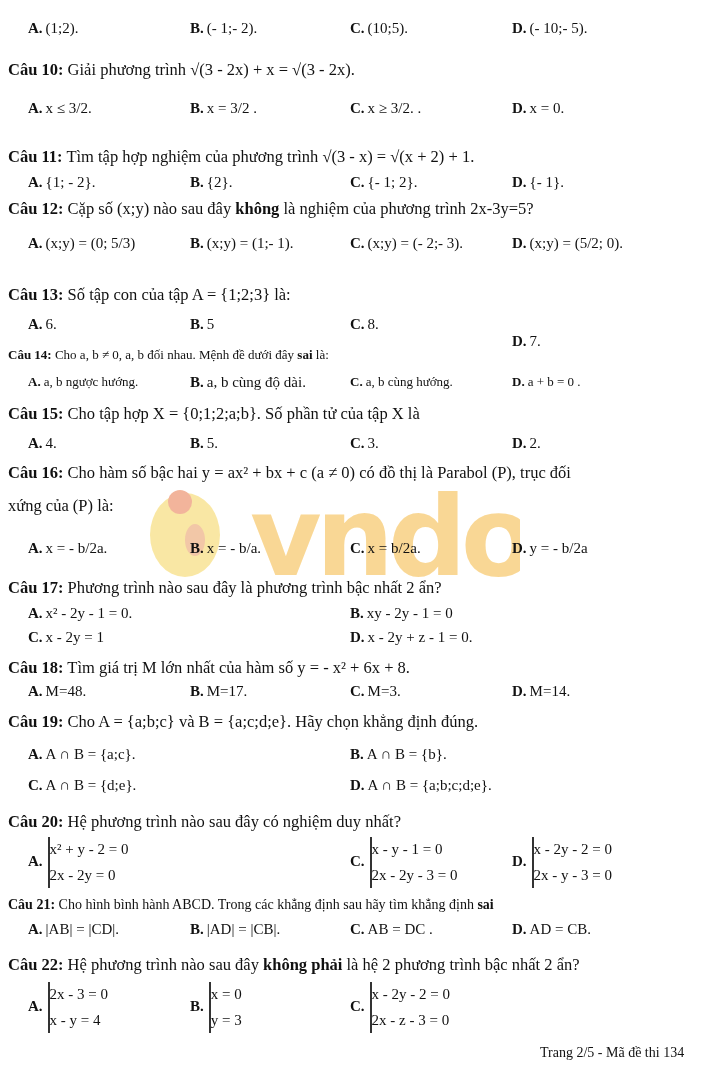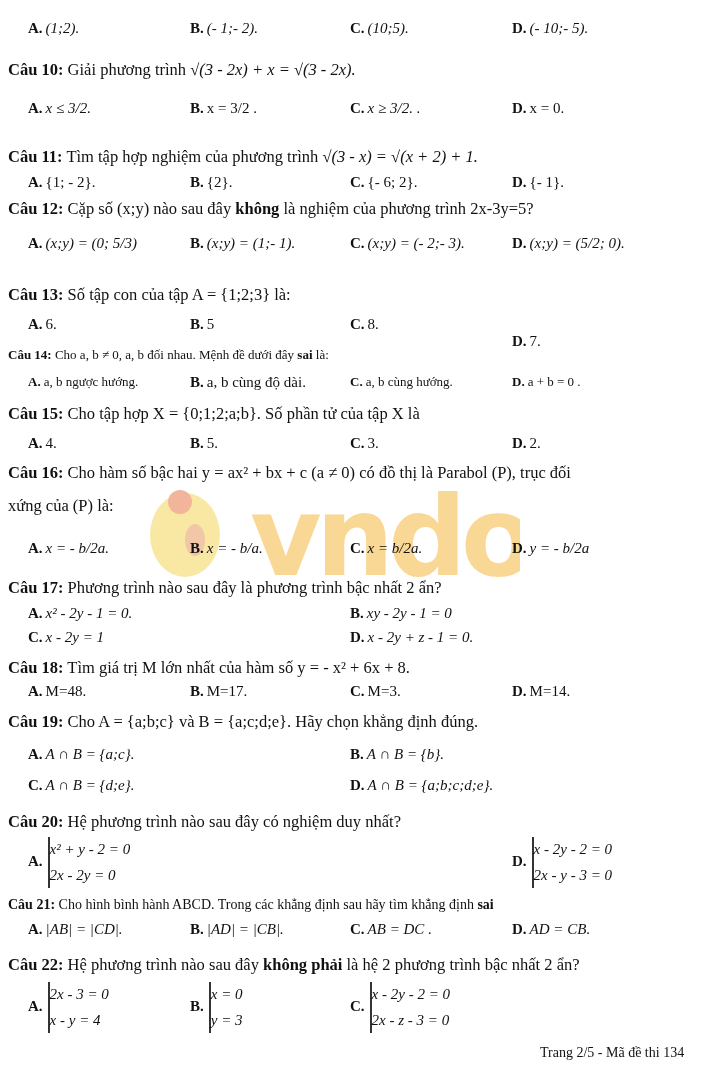--- a/index.html
+++ b/index.html
@@ -5,21 +5,21 @@
   html, body { margin:0; padding:0; background:#ffffff; }
   body { width:707px; height:1081px; position:relative; overflow:hidden;
          font-family:"Liberation Serif", serif; color:#111; font-size:16px; }
   .page { position:absolute; left:0; top:0; width:707px; height:1081px; }
   .row { position:absolute; left:0; width:707px; white-space:nowrap; }
   .q { left:8px; font-size:16.5px; }
   .q.small { font-size:13px; }
   .q b.lab { font-weight:bold; }
   .opt { position:absolute; white-space:nowrap; font-size:15px; }
   .opt .l { font-weight:bold; margin-right:3px; }
-  .m { font-style:italic; }
+  .m { }
   .sys { display:inline-block; vertical-align:middle; border-left:2px solid #333; line-height:1.7; font-size:15px; margin-left:2px; }
   .watermark { position:absolute; left:140px; top:480px; width:380px; height:105px; pointer-events:none; }
   .footer { position:absolute; left:540px; top:1045px; font-size:14px; }
 </style>
 </head>
 <body>
 
 <div class="page">
 
   <svg class="watermark" viewBox="0 0 380 105">
@@ -44,21 +44,21 @@
   <div class="opt" style="left:190px;top:100px"><span class="l">B.</span><span>x = 3/2 .</span></div>
   <div class="opt" style="left:350px;top:100px"><span class="l">C.</span><span class="m">x ≥ 3/2. .</span></div>
   <div class="opt" style="left:512px;top:100px"><span class="l">D.</span><span>x = 0.</span></div>
 
   <div class="row q" style="top:147px">
     <b class="lab">Câu 11:</b> <span>Tìm tập hợp nghiệm của phương trình</span>
     <span class="m">√(3 - x) = √(x + 2) + 1.</span>
   </div>
   <div class="opt" style="left:28px;top:174px"><span class="l">A.</span><span>{1; - 2}.</span></div>
   <div class="opt" style="left:190px;top:174px"><span class="l">B.</span><span>{2}.</span></div>
-  <div class="opt" style="left:350px;top:174px"><span class="l">C.</span><span>{- 6; 2}.</span></div>
+  <div class="opt" style="left:350px;top:174px"><span class="l">C.</span><span>{- 1; 2}.</span></div>
   <div class="opt" style="left:512px;top:174px"><span class="l">D.</span><span>{- 1}.</span></div>
 
   <div class="row q" style="top:199px">
     <b class="lab">Câu 12:</b> <span>Cặp số (x;y) nào sau đây</span>
     <b>không</b> <span>là nghiệm của phương trình 2x-3y=5?</span>
   </div>
   <div class="opt" style="left:28px;top:235px"><span class="l">A.</span><span class="m">(x;y) = (0; 5/3)</span></div>
   <div class="opt" style="left:190px;top:235px"><span class="l">B.</span><span class="m">(x;y) = (1;- 1).</span></div>
   <div class="opt" style="left:350px;top:235px"><span class="l">C.</span><span class="m">(x;y) = (- 2;- 3).</span></div>
   <div class="opt" style="left:512px;top:235px"><span class="l">D.</span><span class="m">(x;y) = (5/2; 0).</span></div>
@@ -120,20 +120,21 @@
   </div>
   <div class="opt" style="left:28px;top:746px"><span class="l">A.</span><span class="m">A ∩ B = {a;c}.</span></div>
   <div class="opt" style="left:350px;top:746px"><span class="l">B.</span><span class="m">A ∩ B = {b}.</span></div>
   <div class="opt" style="left:28px;top:777px"><span class="l">C.</span><span class="m">A ∩ B = {d;e}.</span></div>
   <div class="opt" style="left:350px;top:777px"><span class="l">D.</span><span class="m">A ∩ B = {a;b;c;d;e}.</span></div>
 
   <div class="row q" style="top:812px">
     <b class="lab">Câu 20:</b> <span>Hệ phương trình nào sau đây có nghiệm duy nhất?</span>
   </div>
   <div class="opt" style="left:28px;top:837px"><span class="l">A.</span><span class="sys m"><span>x² + y - 2 = 0</span><br><span>2x - 2y = 0</span></span></div>
+  <div class="opt" style="left:350px;top:837px"><span class="l">C.</span><span class="sys m"><span>x - y - 1 = 0</span><br><span>2x - 2y - 3 = 0</span></span></div>
   <div class="opt" style="left:512px;top:837px"><span class="l">D.</span><span class="sys m"><span>x - 2y - 2 = 0</span><br><span>2x - y - 3 = 0</span></span></div>
 
   <div class="row q" style="top:897px;font-size:14px">
     <b class="lab">Câu 21:</b> <span>Cho hình bình hành  ABCD. Trong các khẳng định sau hãy tìm khẳng định</span> <b>sai</b>
   </div>
   <div class="opt" style="left:28px;top:921px"><span class="l">A.</span><span class="m">|AB| = |CD|.</span></div>
   <div class="opt" style="left:190px;top:921px"><span class="l">B.</span><span class="m">|AD| = |CB|.</span></div>
   <div class="opt" style="left:350px;top:921px"><span class="l">C.</span><span class="m">AB = DC .</span></div>
   <div class="opt" style="left:512px;top:921px"><span class="l">D.</span><span class="m">AD = CB.</span></div>
 

